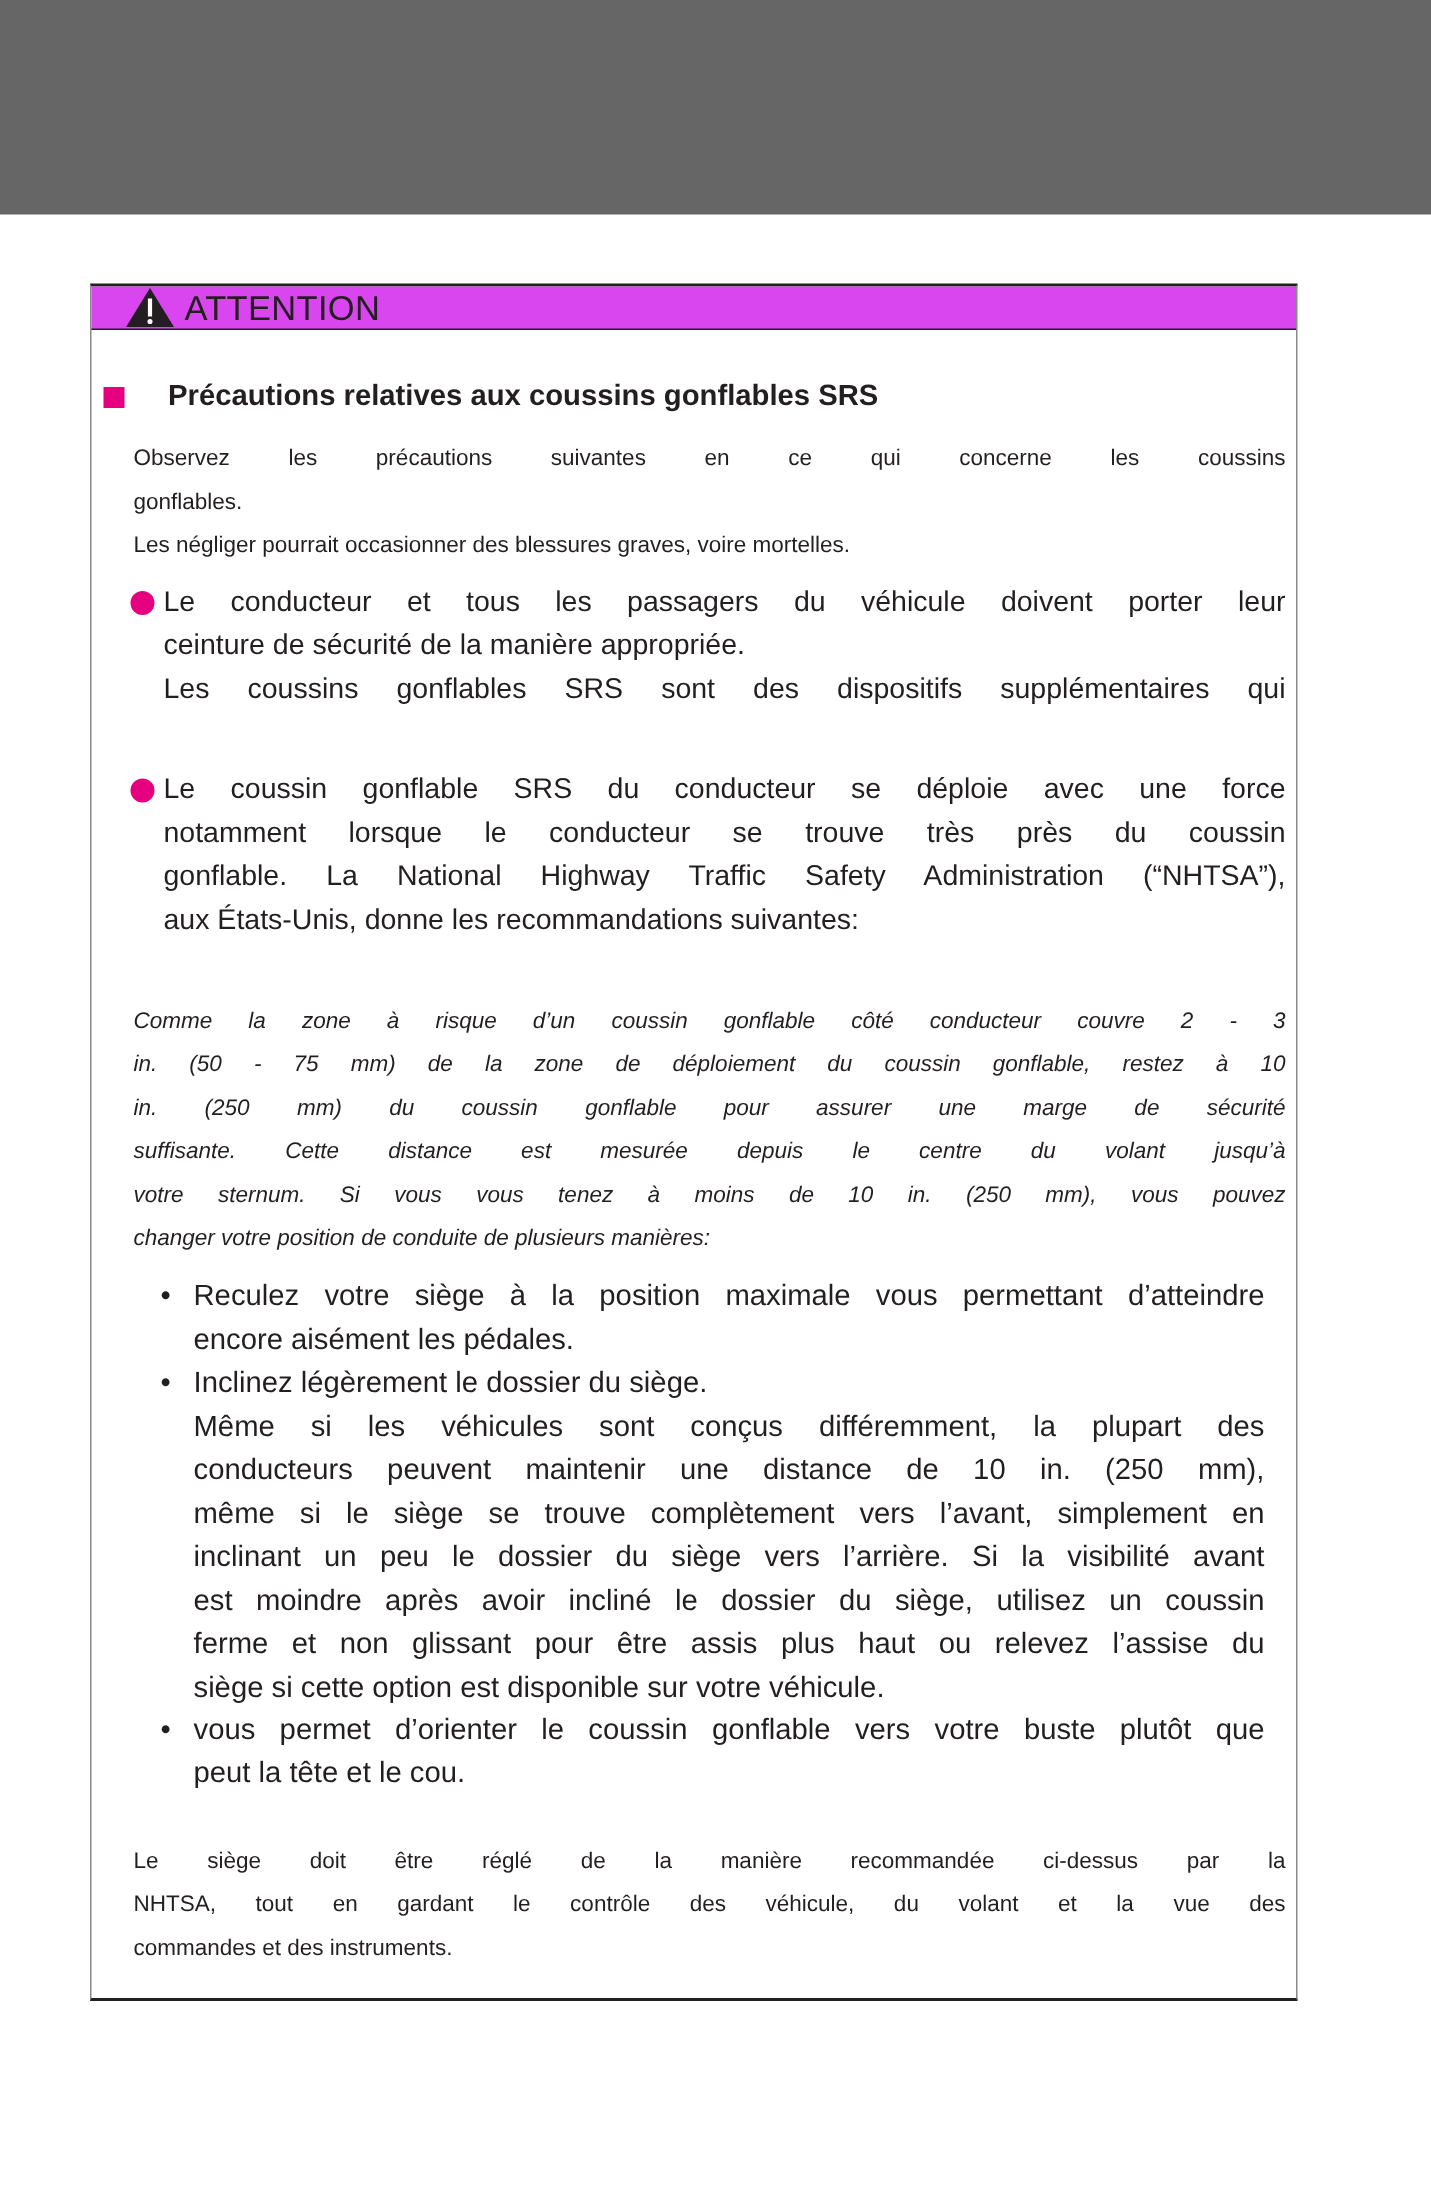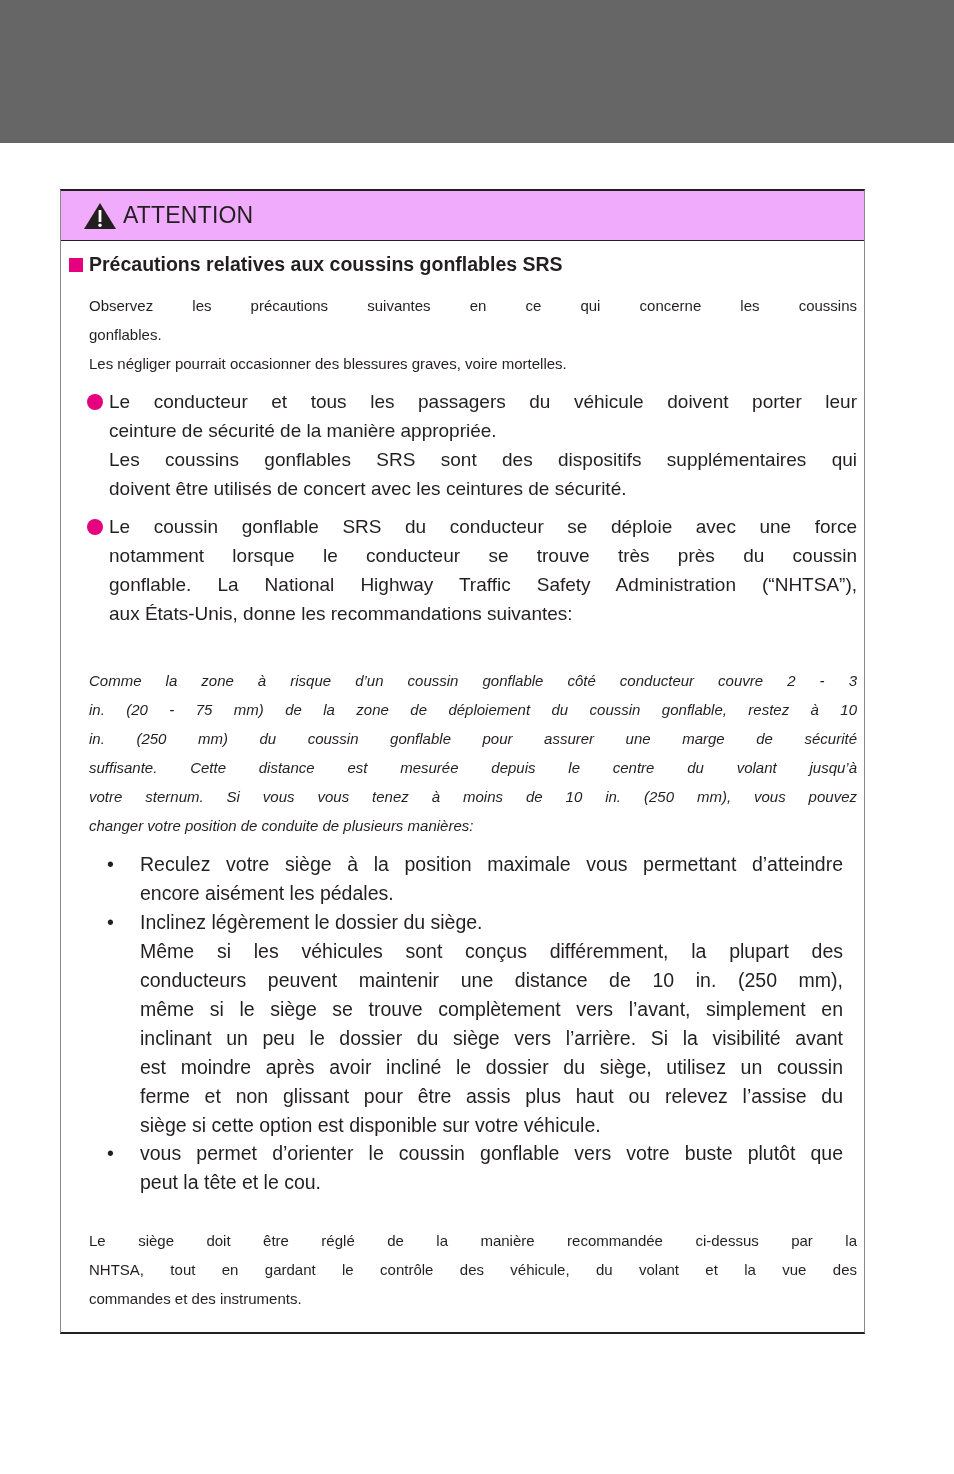--- a/index.html
+++ b/index.html
@@ -7,43 +7,43 @@
       width:954px; height:1474px; background:#ffffff; position:relative; overflow:hidden;
       font-family:"Liberation Sans", sans-serif; color:#231f20;
     }
     .top-band { position:absolute; left:0; top:0; width:954px; height:143px; background:#666666; }
     .box {
       position:absolute; left:60px; top:189px; width:805px; height:1145px;
       border-top:2px solid #231f20; border-bottom:2px solid #231f20;
       border-left:1px solid #8a8a8a; border-right:1px solid #8a8a8a; box-sizing:border-box;
     }
     .box-header {
-      height:50px; background:#f0abfc; border-bottom:1.5px solid #231f20;
+      height:29px; background:#d946ef; border-bottom:1.5px solid #231f20;
       display:flex; align-items:center; padding-left:22px; box-sizing:border-box;
     }
     .warn-icon { width:34px; height:28px; margin-right:6px; display:inline-block; }
     .header-title { font-size:23px; color:#231f20; letter-spacing:0.2px; }
     .content { position:absolute; left:0; top:43px; right:0; bottom:0; }
     .section-title {
-      position:absolute; left:8px; top:19px; font-size:19.5px; font-weight:bold; display:flex; align-items:center;
+      position:absolute; left:8px; top:19px; font-size:19.5px; font-weight:bold; display:flex; align-items:center;gap:23px;
     }
     .pink-square { width:14px; height:14px; background:#e4007f; display:inline-block; margin-right:6px; }
     .para {
       position:absolute; font-size:15px; line-height:29px; text-align:justify; text-align-last:left;
     }
     .p-intro { left:28px; top:57px; width:768px; }
     .dot-item { position:absolute; left:26px; width:770px; font-size:19px; line-height:29px; }
     .dot { position:absolute; left:0; top:7px; width:16px; height:16px; border-radius:50%; background:#e4007f; }
     .dot-text { margin-left:22px; text-align:justify; text-align-last:left; }
     .di1 { top:153px; }
     .di2 { top:278px; }
     .p-main { left:28px; top:432px; width:768px;font-style:italic; }
     .sub-item { position:absolute; left:46px; width:736px; font-size:19.5px; line-height:29px; }
     .sub-bullet { position:absolute; left:0; top:0; }
-    .sub-text { margin-left:33px; text-align:justify; text-align-last:left; }
+    .sub-text { margin-left:22px; text-align:justify; text-align-last:left; }
     .si1 { top:616px; }
     .si2 { top:674px; }
     .si3 { top:905px; }
     .p-final { left:28px; top:992px; width:768px; }
     .line { display:block; }
     .line.j { text-align:justify; text-align-last:justify; }
   </style>
 </head>
 <body>
 
@@ -70,37 +70,36 @@
       <span class="line">gonflables.</span>
       <span class="line">Les négliger pourrait occasionner des blessures graves, voire mortelles.</span>
     </div>
 
     <div class="dot-item di1">
       <span class="dot"></span>
       <div class="dot-text">
         <span class="line j">Le conducteur et tous les passagers du véhicule doivent porter leur</span>
         <span class="line">ceinture de sécurité de la manière appropriée.</span>
         <span class="line j">Les coussins gonflables SRS sont des dispositifs supplémentaires qui</span>
-        <span class="line">doivent être utilisés de concert avec les ceintures de sécurité.</span>
       </div>
     </div>
 
     <div class="dot-item di2">
       <span class="dot"></span>
       <div class="dot-text">
         <span class="line j">Le coussin gonflable SRS du conducteur se déploie avec une force</span>
         <span class="line j">notamment lorsque le conducteur se trouve très près du coussin</span>
         <span class="line j">gonflable. La National Highway Traffic Safety Administration (“NHTSA”),</span>
         <span class="line">aux États-Unis, donne les recommandations suivantes:</span>
       </div>
     </div>
 
     <div class="para p-main">
       <span class="line j">Comme la zone à risque d’un coussin gonflable côté conducteur couvre 2 - 3</span>
-      <span class="line j">in. (20 - 75 mm) de la zone de déploiement du coussin gonflable, restez à 10</span>
+      <span class="line j">in. (50 - 75 mm) de la zone de déploiement du coussin gonflable, restez à 10</span>
       <span class="line j">in. (250 mm) du coussin gonflable pour assurer une marge de sécurité</span>
       <span class="line j">suffisante. Cette distance est mesurée depuis le centre du volant jusqu’à</span>
       <span class="line j">votre sternum. Si vous vous tenez à moins de 10 in. (250 mm), vous pouvez</span>
       <span class="line">changer votre position de conduite de plusieurs manières:</span>
     </div>
 
     <div class="sub-item si1">
       <span class="sub-bullet">•</span>
       <div class="sub-text">
         <span class="line j">Reculez votre siège à la position maximale vous permettant d’atteindre</span>

